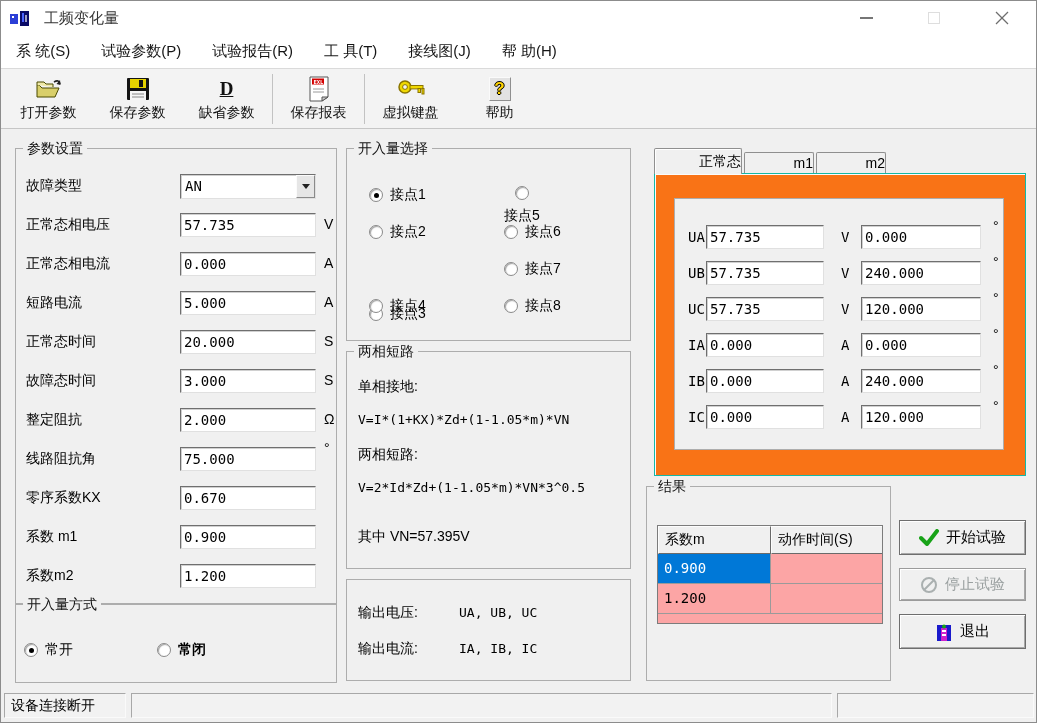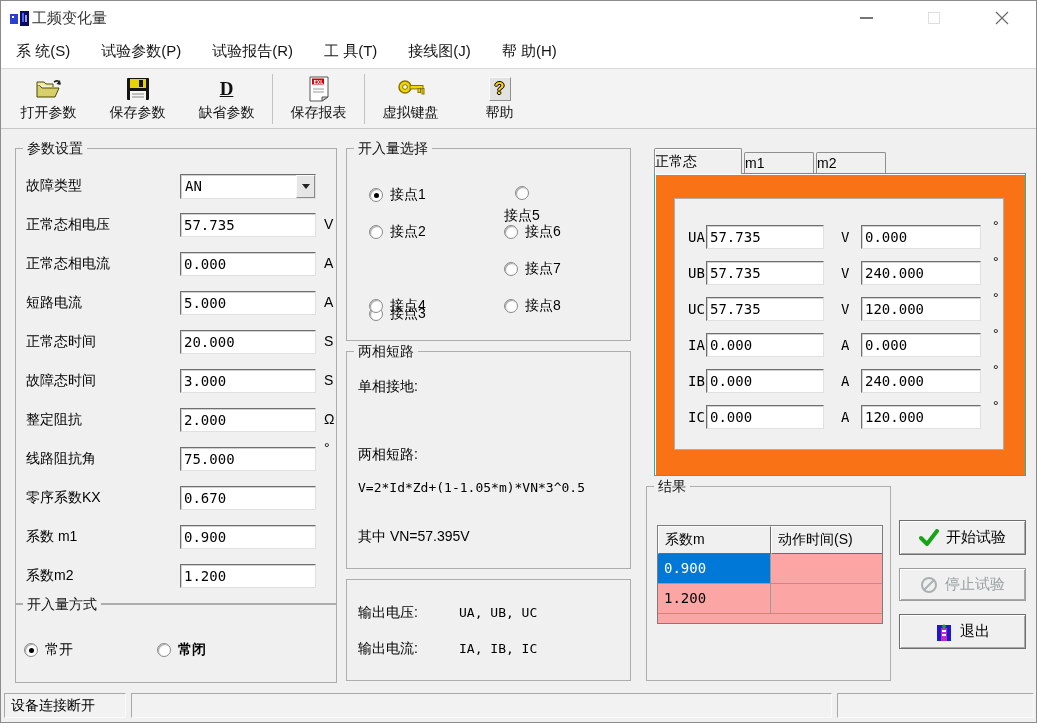--- a/index.html
+++ b/index.html
@@ -5,21 +5,21 @@
   * { box-sizing: border-box; margin: 0; padding: 0; }
   html,body { background:#d8d8d8; }
   body { font-family:"Liberation Sans","DejaVu Sans",sans-serif; }
   .window { position:relative; width:1037px; height:723px; background:#f0f0f0;
             border:1px solid #8c8c8c; overflow:hidden; }
 
   
   .titlebar { position:absolute; top:0; left:0; right:0; height:34px; background:#fff;
               display:flex; align-items:center; }
   .app-icon { margin-left:9px; width:20px; height:17px; flex:0 0 auto; }
-  .title-text { margin-left:2px; font-size:15px; color:#333; }
+  .title-text { margin-left:14px; font-size:15px; color:#333; }
   .win-controls { margin-left:auto; display:flex; height:100%; }
   .win-btn { width:68px; height:100%; display:flex; align-items:center; justify-content:center; }
   .min-glyph { width:13px; border-top:2px solid #767676; }
   .max-glyph { width:12px; height:12px; border:1px solid #dedede; }
 
   
   .menubar { position:absolute; top:34px; left:0; right:0; height:33px; background:#fff;
              display:flex; align-items:center; font-size:15px; color:#151515; }
   .menu-item { padding:5px 11px; margin-right:9px; white-space:nowrap; }
   .menu-item:first-child { margin-left:4px; }
@@ -71,21 +71,21 @@
            box-shadow:inset 1px 1px 1px rgba(90,90,90,.55); position:relative; flex:0 0 auto; }
   .radio.checked::after { content:""; position:absolute; left:3.5px; top:3.5px; width:5px; height:5px;
                           border-radius:50%; background:#000; }
 
   
   .fline { position:absolute; left:11px; font-size:14px; white-space:nowrap; }
   .mono { font-family:"DejaVu Sans Mono","Liberation Mono",monospace; font-size:13px; }
 
   
   .tab { position:absolute; background:#f0f0f0; border:1px solid #8f8f8f; border-bottom:none;
-         border-radius:2px 2px 0 0; font-size:14px; text-align:left; }
+         border-radius:2px 2px 0 0; font-size:14px; text-align:right; }
   .tab.active { z-index:3; box-shadow:inset 1px 1px 0 #fff; }
   .tabpanel { position:absolute; background:#f97316; border:1px solid #14b8a6;
               box-shadow:inset 1px 1px 0 #fbfbfb; z-index:1; }
 
   .phrow { position:absolute; left:0; height:26px; width:100%; }
   .phname { position:absolute; left:13px; top:4px; font-size:14px;
             font-family:"DejaVu Sans Mono","Liberation Mono",monospace; }
   .phmag { position:absolute; left:31px; top:0; width:118px; height:24px; }
   .phunit { position:absolute; left:166px; top:4px; font-size:14px;
             font-family:"DejaVu Sans Mono","Liberation Mono",monospace; }
@@ -327,20 +327,21 @@
     </div>
     <div class="radio-item" style="left:157px; top:148px;">
       <span class="radio"></span>
       <span>接点8</span>
     </div>
   </div>
 
   <div class="grp" style="left:345px; top:350px; width:285px; height:218px;">
     <span class="grp-title">两相短路</span>
     <span class="fline" style="top:26px;">单相接地:</span>
+    <span class="fline mono" style="top:60px;">V=I*(1+KX)*Zd+(1-1.05*m)*VN</span>
     <span class="fline" style="top:94px;">两相短路:</span>
     <span class="fline mono" style="top:128px;">V=2*Id*Zd+(1-1.05*m)*VN*3^0.5</span>
     <span class="fline" style="top:176px;">其中 VN=57.395V</span>
   </div>
 
   <div class="grp" style="left:345px; top:578px; width:285px; height:102px;">
     <span class="fline" style="top:24px;">输出电压:</span>
     <span class="fline mono" style="left:112px; top:25px;">UA, UB, UC</span>
     <span class="fline" style="top:60px;">输出电流:</span>
     <span class="fline mono" style="left:112px; top:61px;">IA, IB, IC</span>

